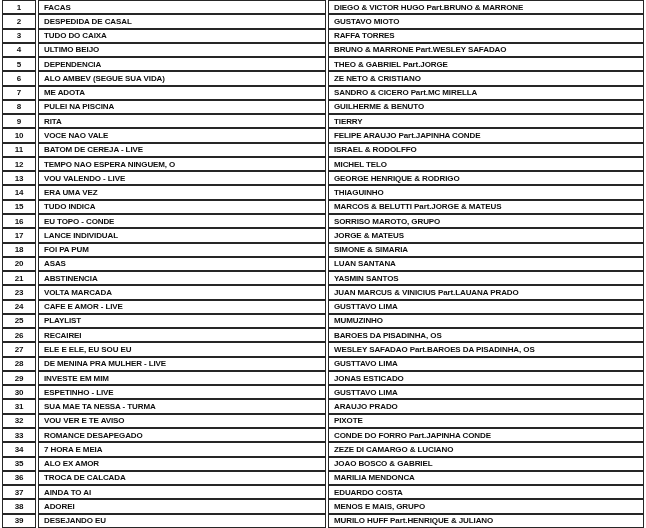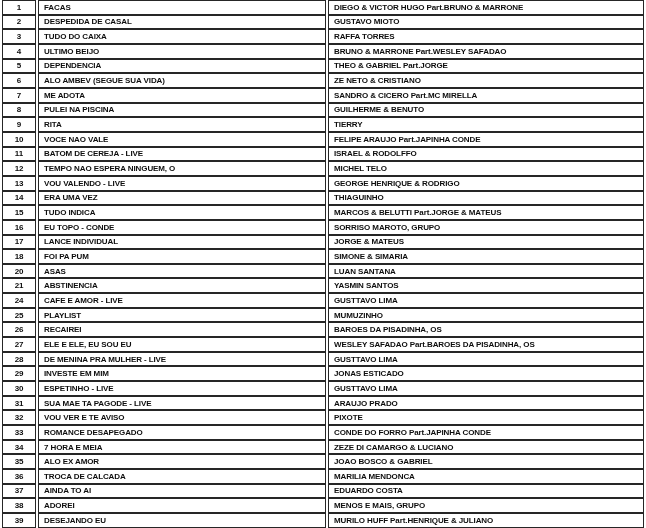--- a/index.html
+++ b/index.html
@@ -164,20 +164,25 @@
     <td class="artist">LUAN SANTANA</td>
   </tr>
 
   <tr>
     <td class="rank">21</td>
     <td class="title">ABSTINENCIA</td>
     <td class="artist">YASMIN SANTOS</td>
   </tr>
 
 
+  <tr>
+    <td class="rank">23</td>
+    <td class="title">VOLTA MARCADA</td>
+    <td class="artist">JUAN MARCUS &amp; VINICIUS Part.LAUANA PRADO</td>
+  </tr>
 
   <tr>
     <td class="rank">24</td>
     <td class="title">CAFE E AMOR - LIVE</td>
     <td class="artist">GUSTTAVO LIMA</td>
   </tr>
 
   <tr>
     <td class="rank">25</td>
     <td class="title">PLAYLIST</td>
@@ -209,21 +214,21 @@
   </tr>
 
   <tr>
     <td class="rank">30</td>
     <td class="title">ESPETINHO - LIVE</td>
     <td class="artist">GUSTTAVO LIMA</td>
   </tr>
 
   <tr>
     <td class="rank">31</td>
-    <td class="title">SUA MAE TA PAGODE - LIVE</td>
+    <td class="title">SUA MAE TA NESSA - TURMA</td>
     <td class="artist">ARAUJO PRADO</td>
   </tr>
 
   <tr>
     <td class="rank">32</td>
     <td class="title">VOU VER E TE AVISO</td>
     <td class="artist">PIXOTE</td>
   </tr>
 
   <tr>

